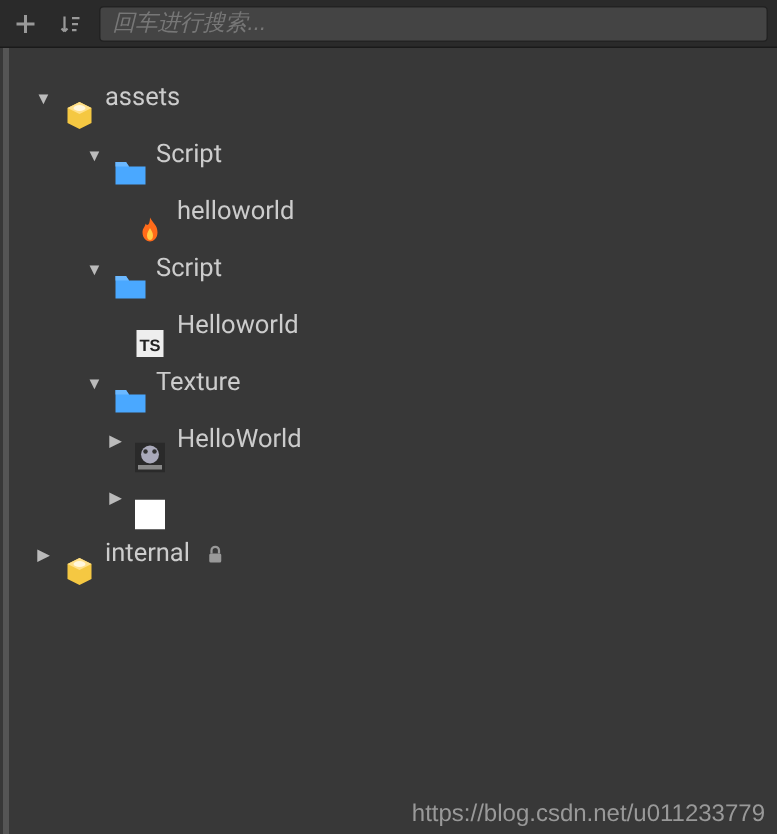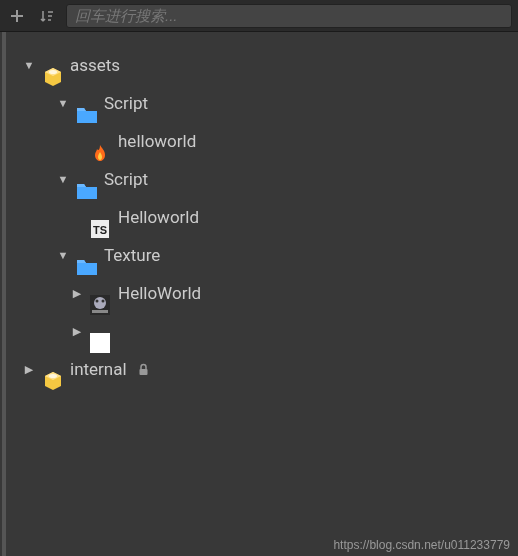--- a/index.html
+++ b/index.html
@@ -80,21 +80,21 @@
   .label { color: #cccccc; }
   .lock { color: #999; margin-left: 4px; font-size: 14px; }
   .indent-1 { padding-left: 16px; }
   .indent-2 { padding-left: 50px; }
   .indent-3 { padding-left: 64px; }
   .watermark {
     position: absolute;
     bottom: 4px;
     right: 8px;
     color: #999;
-    font-size: 12px;
+    font-size: 16px;
     font-family: sans-serif;
   }
   
   svg { display: block; }
 </style>
 </head>
 <body>
 
 <div class="toolbar">
   <div class="toolbar-btn">

